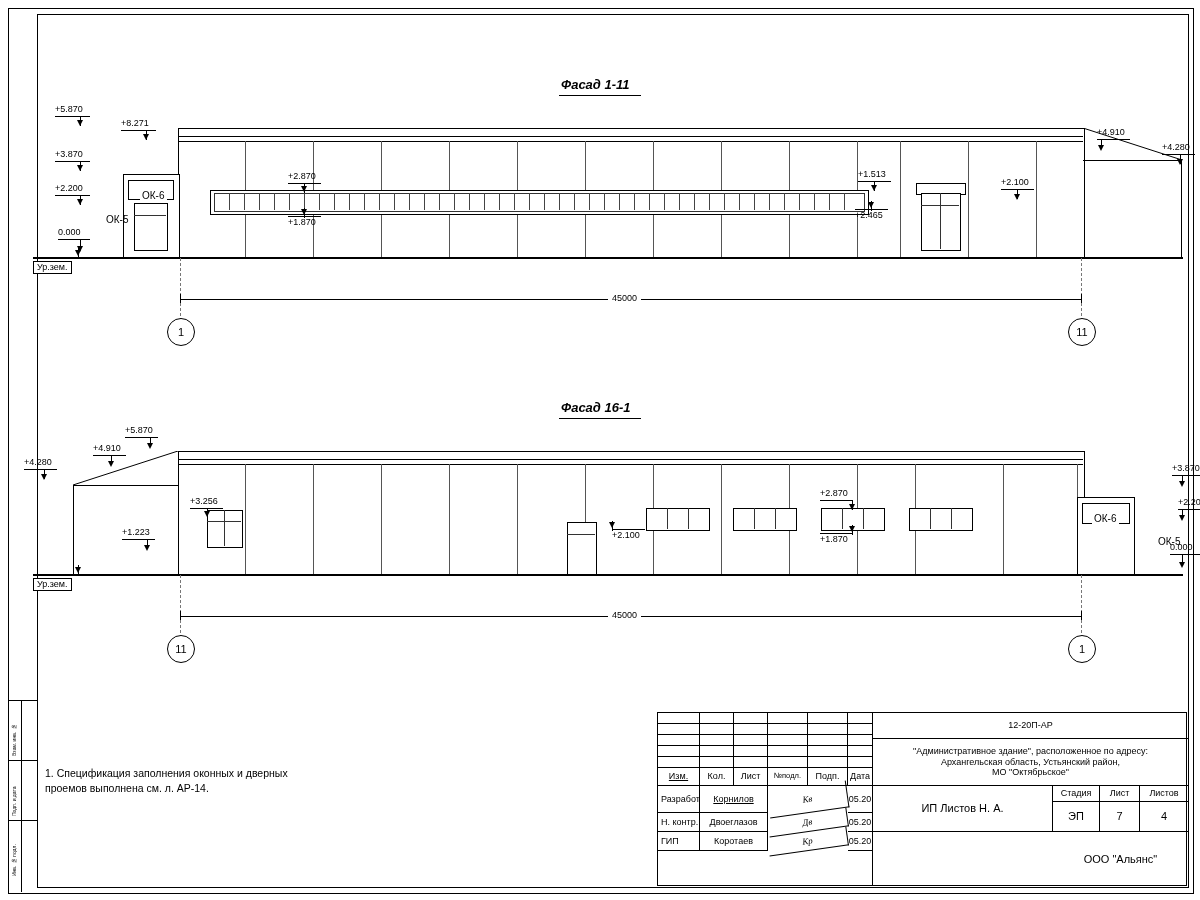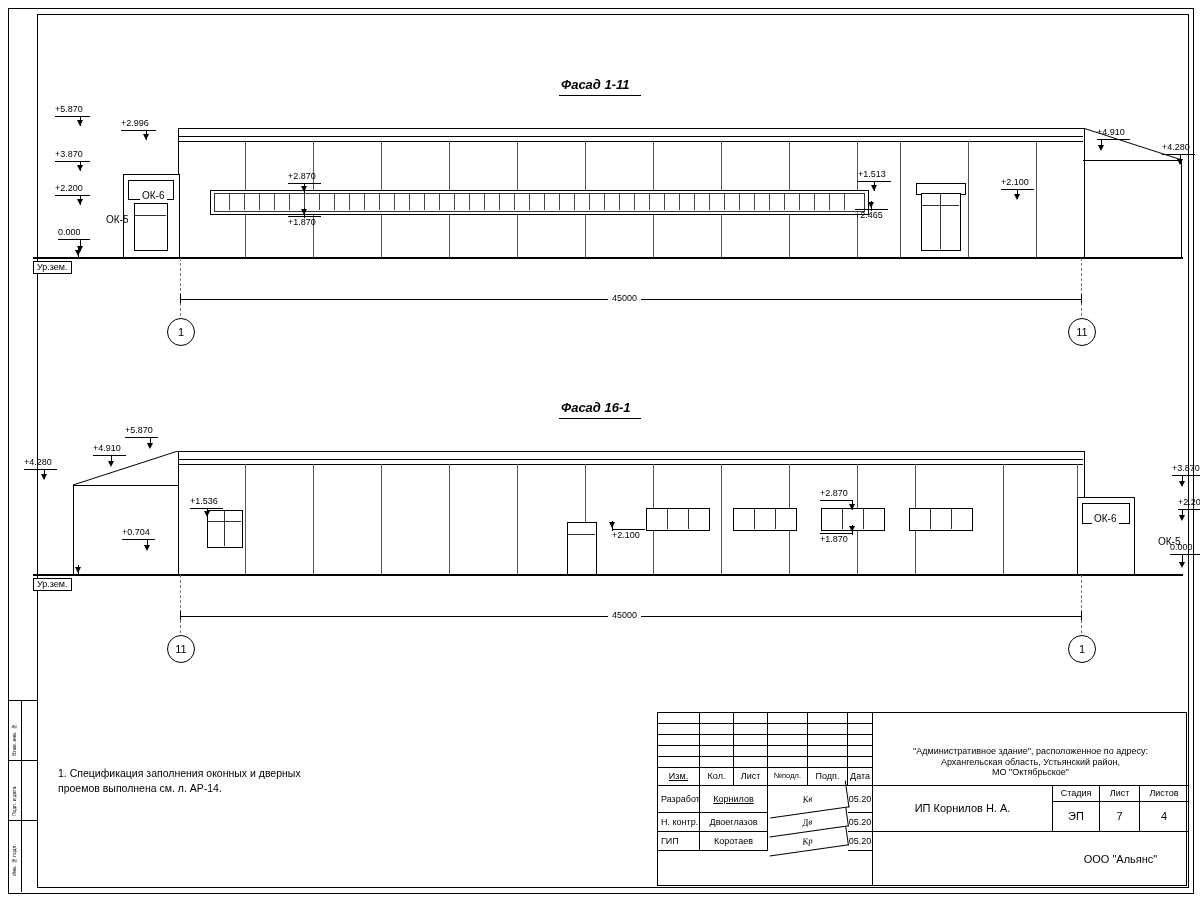--- a/index.html
+++ b/index.html
@@ -301,21 +301,21 @@
 
   <div class="lvl-stem" style="left:78px; top:248px;"></div>
   <div class="lvl-arrow" style="left:75px; top:250px;"></div>
   <div class="lbl" style="left:33px; top:261px; border:1px solid #000; padding:1px 3px; background:#fff;">Ур.зем.</div>
 
   <div class="lbl" style="left:55px; top:105px;">+5.870</div>
   <div class="lvl-base" style="left:55px; top:116px; width:35px;"></div>
   <div class="lvl-stem" style="left:80px; top:116px;"></div>
   <div class="lvl-arrow" style="left:77px; top:120px;"></div>
 
-  <div class="lbl" style="left:121px; top:119px;">+2.996</div>
+  <div class="lbl" style="left:121px; top:119px;">+8.271</div>
   <div class="lvl-base" style="left:121px; top:130px; width:35px;"></div>
   <div class="lvl-stem" style="left:146px; top:130px;"></div>
   <div class="lvl-arrow" style="left:143px; top:134px;"></div>
 
   <div class="lbl" style="left:55px; top:150px;">+3.870</div>
   <div class="lvl-base" style="left:55px; top:161px; width:35px;"></div>
   <div class="lvl-stem" style="left:80px; top:161px;"></div>
   <div class="lvl-arrow" style="left:77px; top:165px;"></div>
 
   <div class="lbl" style="left:55px; top:184px;">+2.200</div>
@@ -442,26 +442,26 @@
   <div class="lbl" style="left:93px; top:444px;">+4.910</div>
   <div class="lvl-base" style="left:93px; top:455px; width:33px;"></div>
   <div class="lvl-stem" style="left:111px; top:455px;"></div>
   <div class="lvl-arrow" style="left:108px; top:461px;"></div>
 
   <div class="lbl" style="left:125px; top:426px;">+5.870</div>
   <div class="lvl-base" style="left:125px; top:437px; width:33px;"></div>
   <div class="lvl-stem" style="left:150px; top:437px;"></div>
   <div class="lvl-arrow" style="left:147px; top:443px;"></div>
 
-  <div class="lbl" style="left:190px; top:497px;">+1.536</div>
+  <div class="lbl" style="left:190px; top:497px;">+3.256</div>
   <div class="lvl-base" style="left:190px; top:508px; width:33px;"></div>
   <div class="lvl-stem" style="left:207px; top:508px;"></div>
   <div class="lvl-arrow" style="left:204px; top:511px;"></div>
 
-  <div class="lbl" style="left:122px; top:528px;">+0.704</div>
+  <div class="lbl" style="left:122px; top:528px;">+1.223</div>
   <div class="lvl-base" style="left:122px; top:539px; width:33px;"></div>
   <div class="lvl-stem" style="left:147px; top:539px;"></div>
   <div class="lvl-arrow" style="left:144px; top:545px;"></div>
 
   <div class="lbl" style="left:612px; top:531px;">+2.100</div>
   <div class="lvl-base" style="left:612px; top:529px; width:33px;"></div>
   <div class="lvl-stem" style="left:612px; top:521px;"></div>
   <div class="lvl-arrow" style="left:609px; top:522px;"></div>
 
   <div class="lbl" style="left:820px; top:489px;">+2.870</div>
@@ -493,21 +493,21 @@
   <div class="dash-v" style="left:1081px; top:575px; height:68px;"></div>
 
   <div class="dimline" style="left:180px; top:616px; width:901px;"></div>
   <div class="dimtick" style="left:180px; top:611px;"></div>
   <div class="dimtick" style="left:1081px; top:611px;"></div>
   <div class="dimtext" style="left:608px; top:610px;">45000</div>
 
   <div class="mark-circle" style="left:167px; top:635px;">11</div>
   <div class="mark-circle" style="left:1068px; top:635px;">1</div>
 
-  <div class="notes" style="left:45px; top:766px;margin-left:13px;">1. Спецификация заполнения оконных и дверных
+  <div class="notes" style="left:45px; top:766px;">1. Спецификация заполнения оконных и дверных
     проемов выполнена см. л. АР-14.</div>
 
   <div class="stamp">
 
     <div class="cell bb br" style="left:0px; top:0px; width:42px; height:11px;"></div>
     <div class="cell bb br" style="left:42px; top:0px; width:34px; height:11px;"></div>
     <div class="cell bb br" style="left:76px; top:0px; width:34px; height:11px;"></div>
     <div class="cell bb br" style="left:110px; top:0px; width:40px; height:11px;"></div>
     <div class="cell bb br" style="left:150px; top:0px; width:40px; height:11px;"></div>
     <div class="cell bb br" style="left:190px; top:0px; width:25px; height:11px;"></div>
@@ -557,28 +557,29 @@
     <div class="cell bb br sig" style="left:110px; top:100px; width:80px; height:19px;">Дв</div>
     <div class="cell bb br stamp-lbl-sm" style="left:190px; top:100px; width:25px; height:19px;">05.20</div>
 
     <div class="cell bb br stamp-lbl-sm" style="left:0px; top:119px; width:42px; height:19px; justify-content:flex-start; padding-left:3px;">ГИП</div>
     <div class="cell bb br stamp-lbl-sm" style="left:42px; top:119px; width:68px; height:19px;">Коротаев</div>
     <div class="cell bb br sig" style="left:110px; top:119px; width:80px; height:19px;">Кр</div>
     <div class="cell bb br stamp-lbl-sm" style="left:190px; top:119px; width:25px; height:19px;">05.20</div>
 
     <div class="cell br" style="left:0px; top:138px; width:215px; height:35px;"></div>
 
+    <div class="cell bb stamp-title-main" style="left:215px; top:0px; width:315px; height:26px;">12-20П-АР</div>
 
     <div class="cell bb stamp-obj" style="left:215px; top:26px; width:315px; height:47px; flex-direction:column;">
       <span>"Административное здание", расположенное по адресу:</span>
       <span>Архангельская область, Устьянский район,</span>
       <span>МО "Октябрьское"</span>
     </div>
 
-    <div class="cell bb br" style="left:215px; top:73px; width:180px; height:46px; font-size:11px;">ИП Корнилов Н. А.</div>
+    <div class="cell bb br" style="left:215px; top:73px; width:180px; height:46px; font-size:11px;">ИП Листов Н. А.</div>
 
     <div class="cell bb br stamp-lbl-sm" style="left:395px; top:73px; width:47px; height:16px;">Стадия</div>
     <div class="cell bb br stamp-lbl-sm" style="left:442px; top:73px; width:40px; height:16px;">Лист</div>
     <div class="cell bb stamp-lbl-sm" style="left:482px; top:73px; width:48px; height:16px;">Листов</div>
 
     <div class="cell bb br" style="left:395px; top:89px; width:47px; height:30px; font-size:11px;">ЭП</div>
     <div class="cell bb br" style="left:442px; top:89px; width:40px; height:30px; font-size:11px;">7</div>
     <div class="cell bb" style="left:482px; top:89px; width:48px; height:30px; font-size:11px;">4</div>
 
     <div class="cell" style="left:395px; top:119px; width:135px; height:54px; font-size:11px;">ООО "Альянс"</div>

